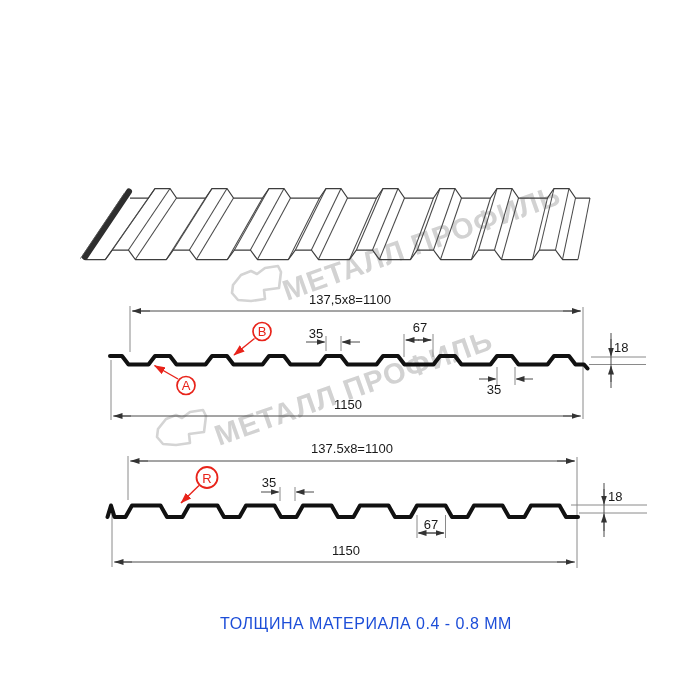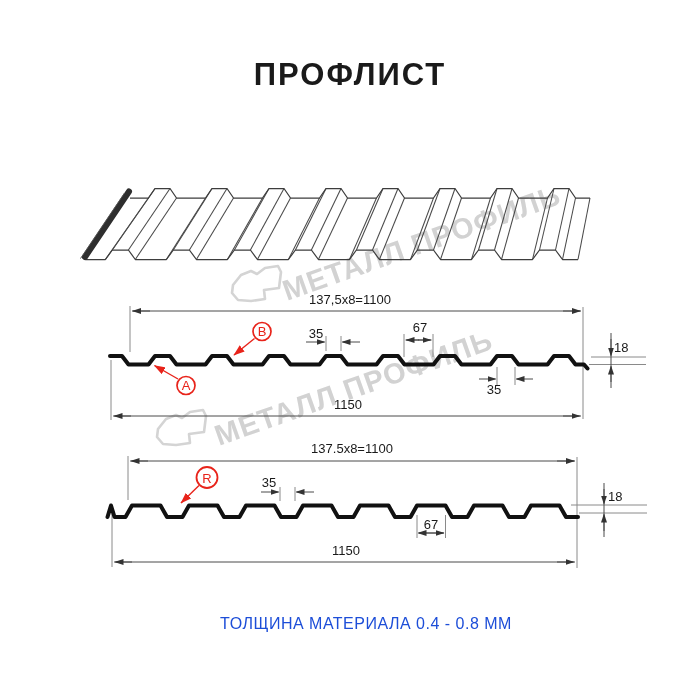--- a/index.html
+++ b/index.html
@@ -16,21 +16,20 @@
   .redtxt{font-family:"Liberation Sans",sans-serif;font-size:13px;}
   .ext{stroke:#8a8a8a;stroke-width:1;}
   .dim{stroke:#4a4a4a;stroke-width:1;}
   .wmtext{font-family:"Liberation Sans",sans-serif;font-weight:700;font-size:29px;letter-spacing:1px;}
 </style>
 </head>
 <body>
 
 <div id="stage">
 
-  <div class="title">ПРОФЛИСТ</div>
 
   <svg width="700" height="700" viewBox="0 0 700 700">
     <defs>
       <marker id="ar" markerWidth="9" markerHeight="6" refX="8" refY="3" orient="auto">
         <path d="M0,0 L9,3 L0,6 Z" fill="#333"></path>
       </marker>
       <marker id="arr" markerWidth="8" markerHeight="6" refX="7.5" refY="2.8" orient="auto">
         <path d="M0,0 L8,2.8 L0,5.6 Z" fill="#e8231a"></path>
       </marker>
     </defs>

